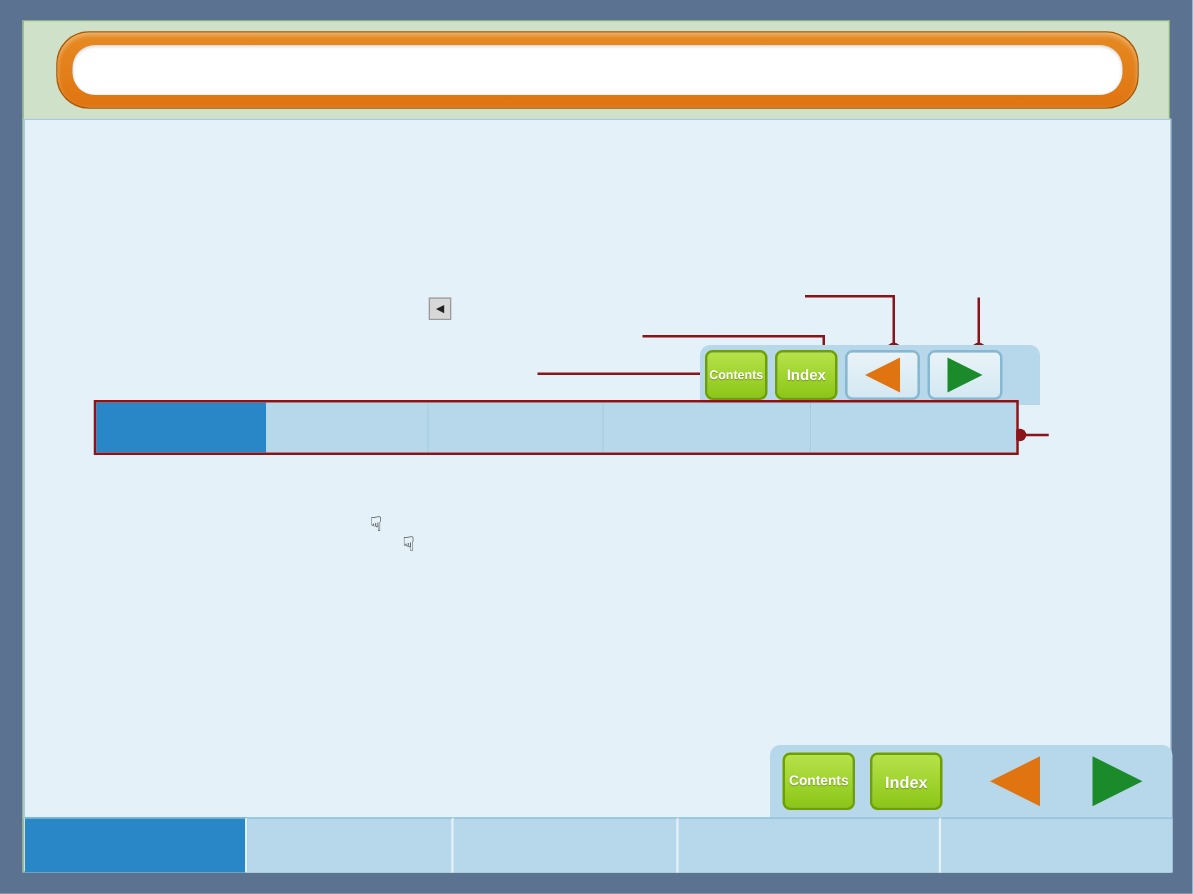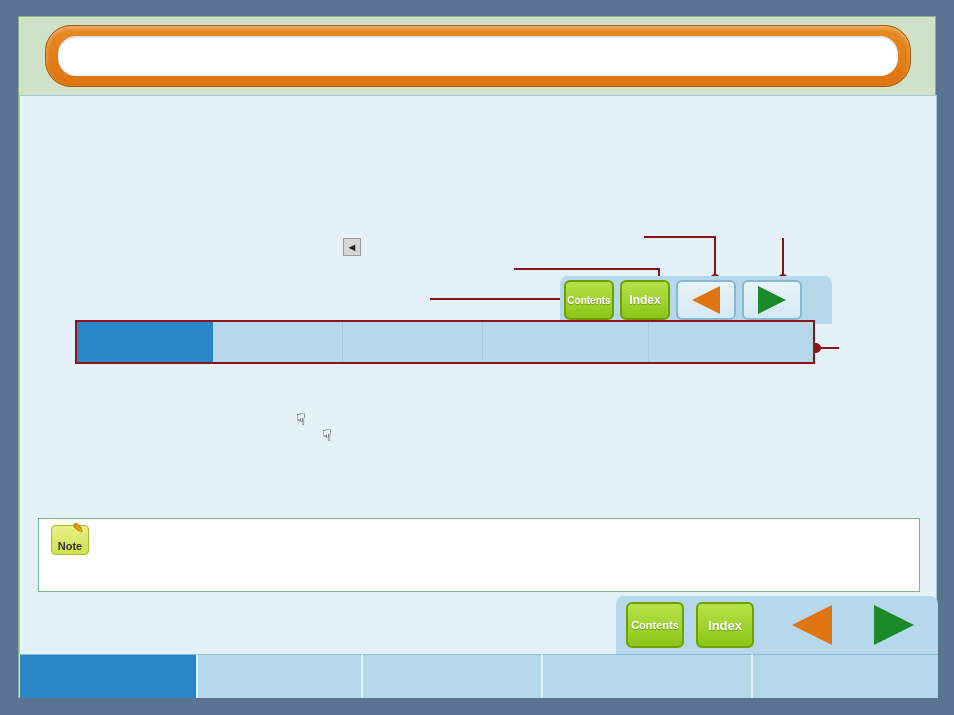--- a/index.html
+++ b/index.html
@@ -314,23 +314,20 @@
       <div class="tabseg" style="width:130px;"></div>
       <div class="tabseg" style="width:140px;"></div>
       <div class="tabseg" style="width:166px;"></div>
       <div class="tabseg" style="width:164px;border-right:none;"></div>
     </div>
     <div class="tabbar-outline"></div>
 
     <span class="cursor-glyph" style="left:276px;top:314px;">☟</span>
     <span class="cursor-glyph" style="left:302px;top:330px;">☟</span>
 
-    <div class="note-box">
-      <div class="note-badge">Note</div>
-    </div>
 
     <div class="bottom-nav">
       <div class="med-btn contents">Contents</div>
       <div class="med-btn">Index</div>
       <div style="width:14px;"></div>
       <div class="big-tri-left"></div>
       <div style="width:18px;"></div>
       <div class="big-tri-right"></div>
     </div>
 

